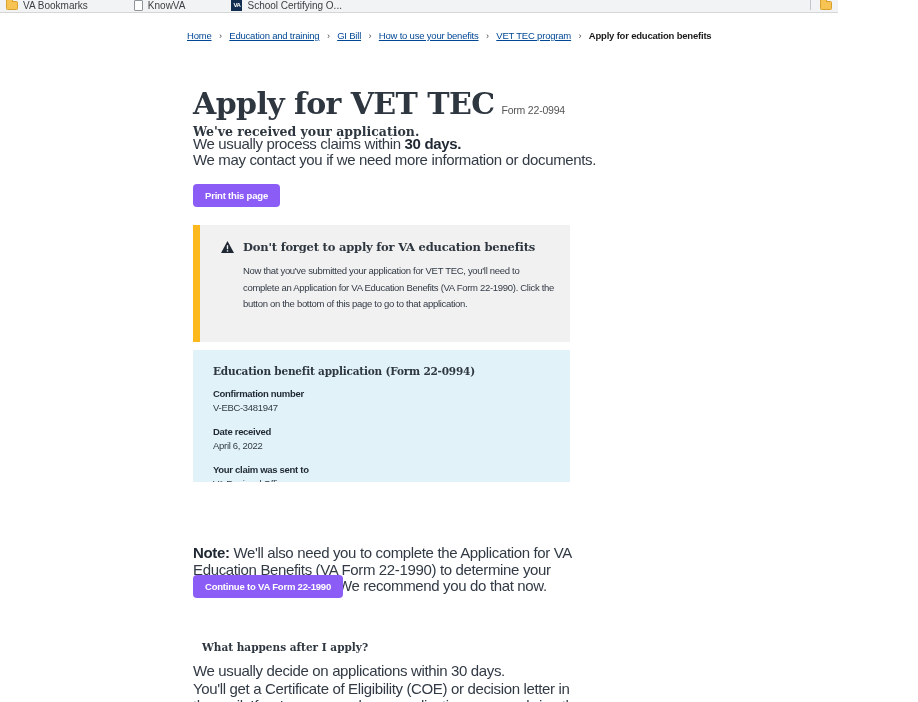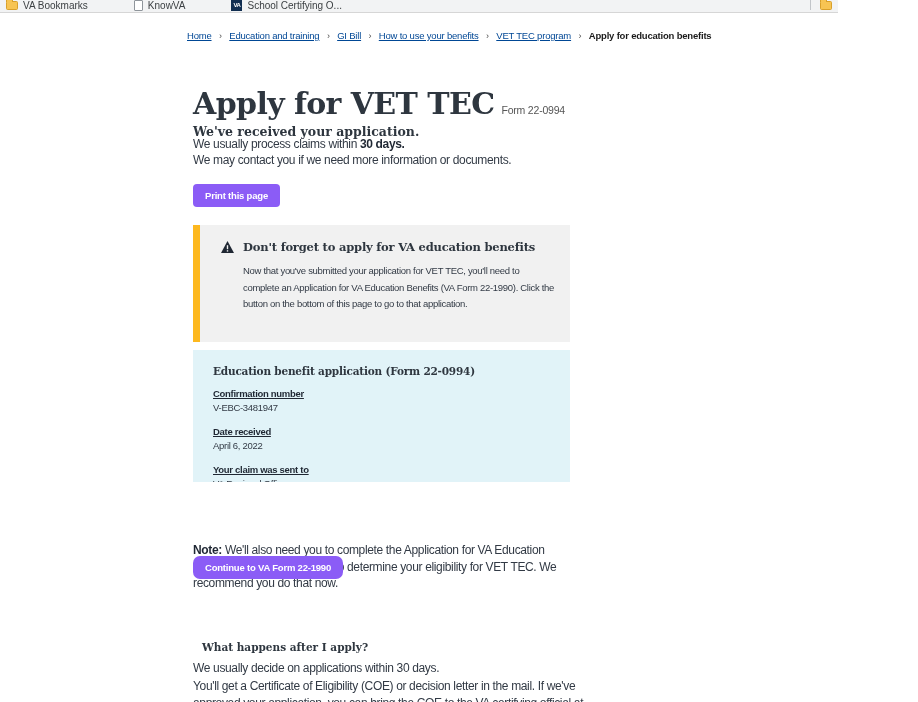--- a/index.html
+++ b/index.html
@@ -35,46 +35,46 @@
   .crumb-link { color:#004795; text-decoration:underline; cursor:pointer; }
   .crumb-sep { color:#4a4a4a; margin:0 5px; font-size:9px; }
   .crumb-current { font-weight:bold; color:#1b1b1b; }
 
   
   .serif { font-family:"DejaVu Serif","Liberation Serif",serif; font-weight:bold; color:#2e363f; }
   .h1 { position:absolute; top:66px; left:193px; font-size:30px; letter-spacing:-0.6px; white-space:nowrap; }
   .form-number { font-family:"Liberation Sans",sans-serif; font-weight:normal;
     font-size:10.5px; color:#565656; margin-left:7px; letter-spacing:-0.2px; }
   .h2 { position:absolute; top:114px; left:193px; font-size:12.5px; }
-  .body-txt { font-size:12px; letter-spacing:-0.35px; line-height:16px; color:#323a45; }
+  .body-txt { font-size:15px; letter-spacing:-0.35px; line-height:16px; color:#323a45; }
   .p-intro { position:absolute; top:136px; left:193px; }
 
   
   .va-button { position:absolute; left:193px; height:23px; line-height:23px;
     background:#8b5cf6; color:#ffffff; border:none; border-radius:4px;
     font-family:"Liberation Sans",sans-serif; font-size:9.5px; font-weight:bold;
     letter-spacing:-0.2px; padding:0 12px; cursor:pointer; }
   .btn-print { top:184px; }
-  .btn-continue { top:556px;border-radius:7px; }
+  .btn-continue { top:575px; }
 
   
   .alert-warning { position:absolute; top:225px; left:193px; width:377px; height:117px;
     background:#f1f1f1; border-left:7px solid #fdb81e; padding:15px 22px 0 21px; overflow:hidden; }
   .alert-head { display:flex; align-items:center; gap:9px; }
   .alert-title { font-size:11.5px; letter-spacing:-0.2px; white-space:nowrap; }
   .alert-body { margin:9px 0 0 22px; width:312px; font-size:9.5px;
     letter-spacing:-0.3px; line-height:16.5px; color:#323a45; }
 
   
   .summary-box { position:absolute; top:350px; left:193px; width:377px; height:132px;
     background:#e1f3f8; padding:15px 20px 0 20px; overflow:hidden; }
   .summary-title { font-size:10.5px; letter-spacing:-0.2px; }
   .sum-group { margin-top:10px; }
   .sum-label { font-size:9.5px; font-weight:bold; letter-spacing:-0.3px;
-    line-height:14px; color:#1f2733;text-decoration:underline; }
+    line-height:14px; color:#1f2733; }
   .sum-value { font-size:9.5px; letter-spacing:-0.3px; line-height:14px; color:#323a45; }
 
   
   .note-p { position:absolute; top:530px; left:193px; width:386px; line-height:16.5px; }
   .h3 { position:absolute; top:630px; left:202px; font-size:10.5px; }
   .p-decide { position:absolute; top:648px; left:193px; }
   .p-coe { position:absolute; top:666px; left:193px; width:392px; line-height:16.5px; }
   b { color:#1f2733; }
 </style>
 </head>

